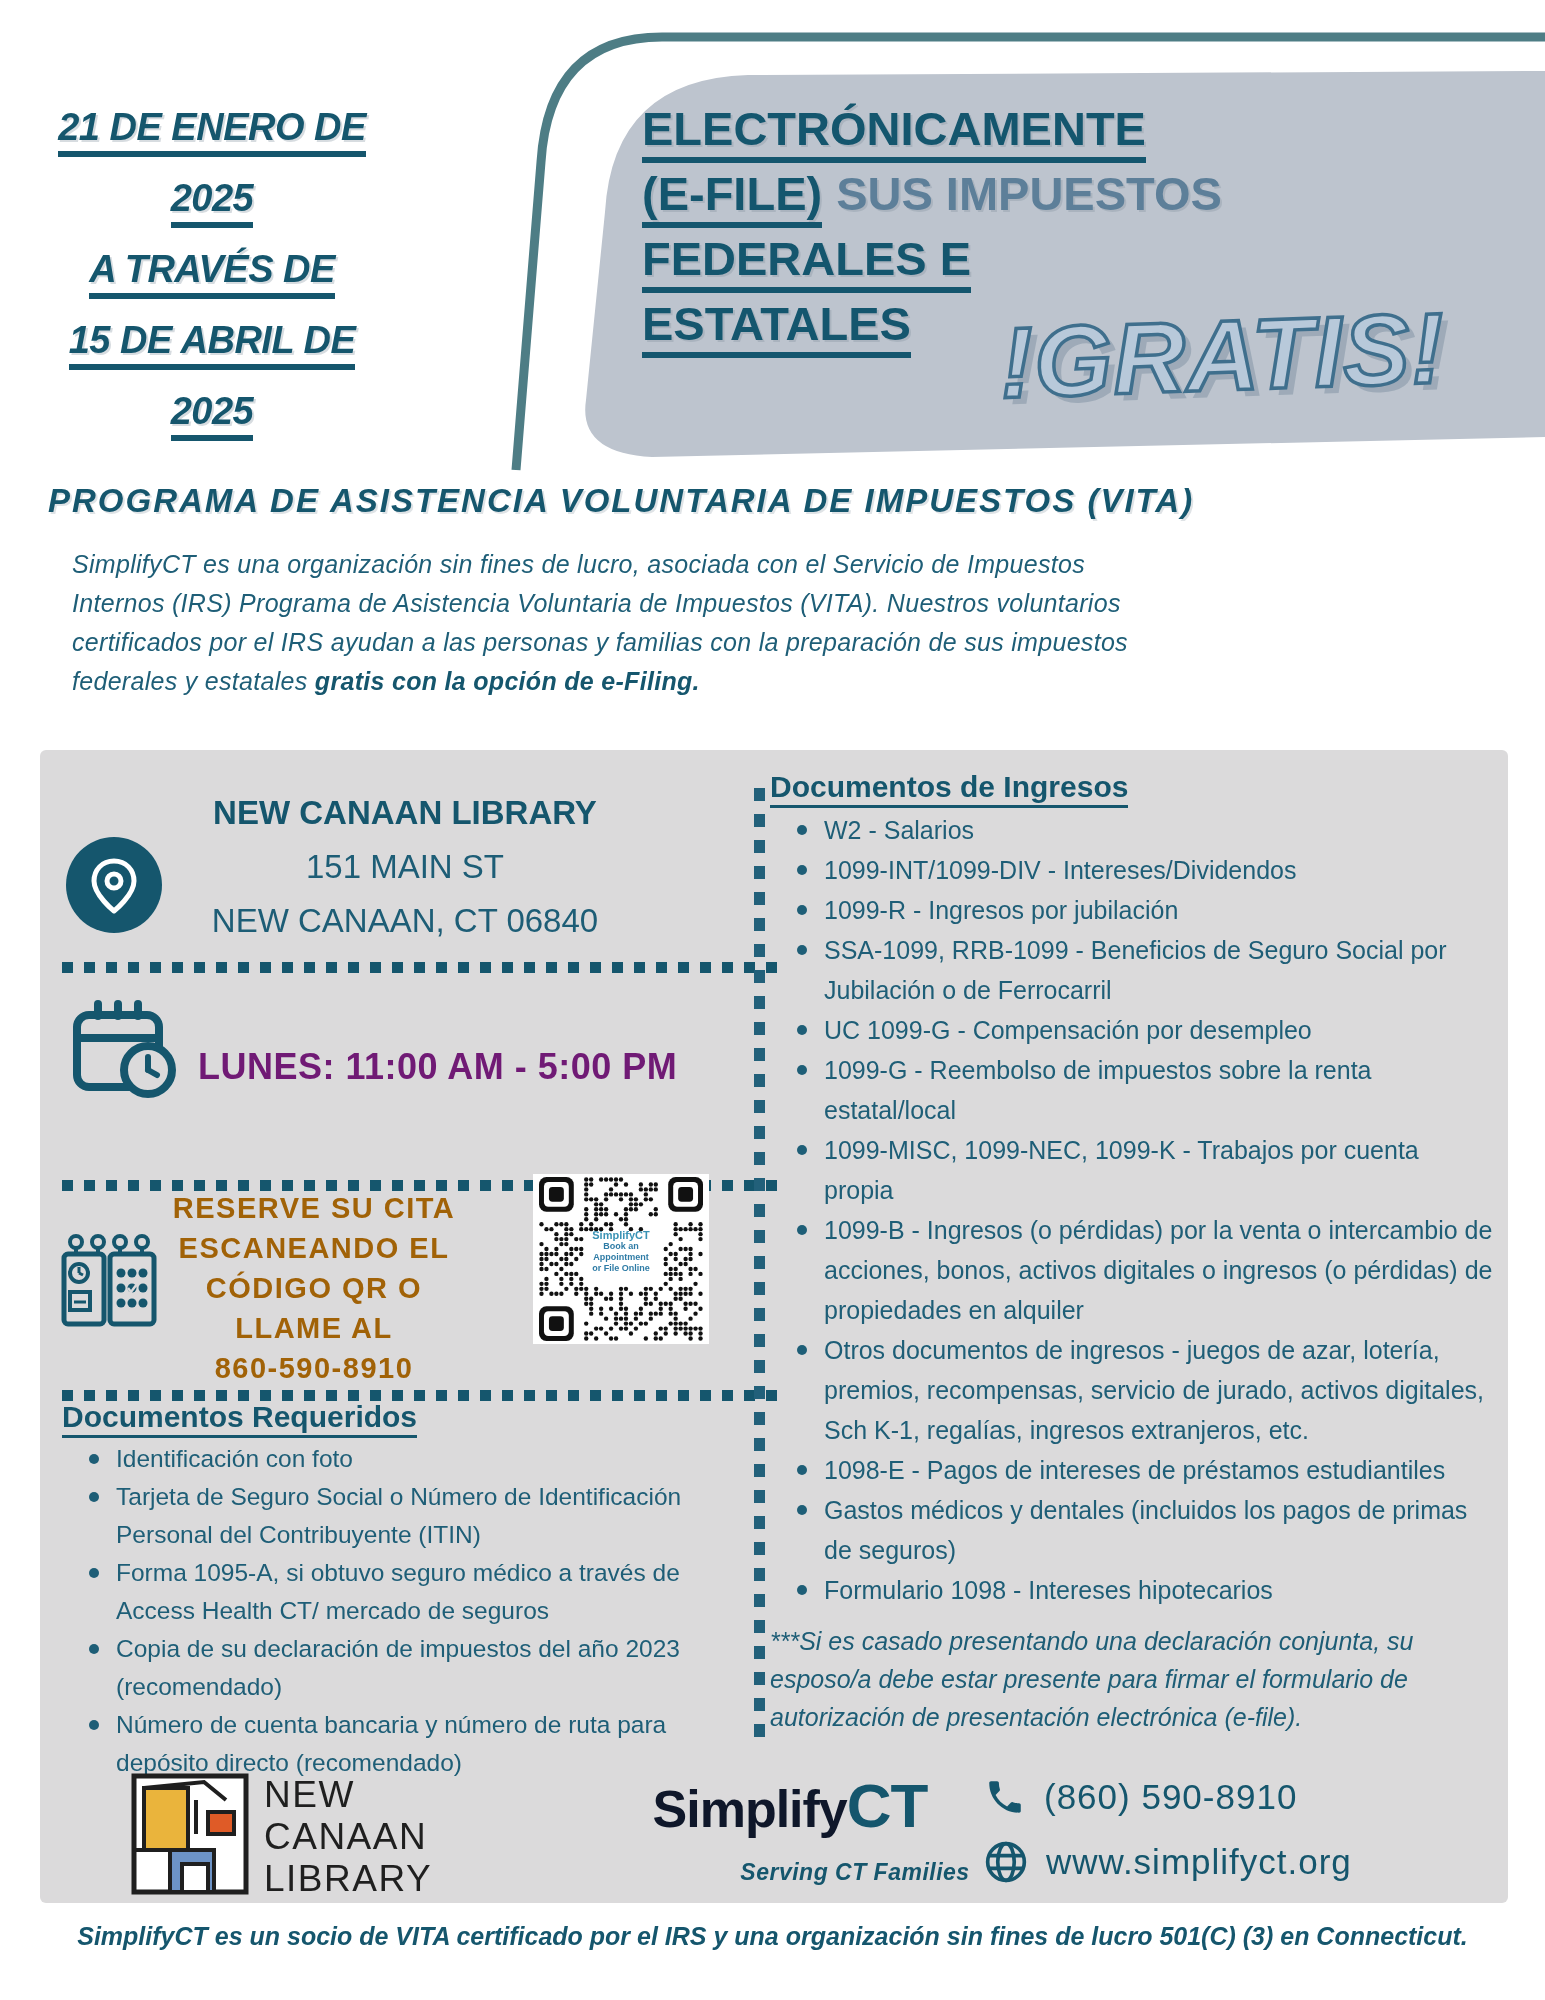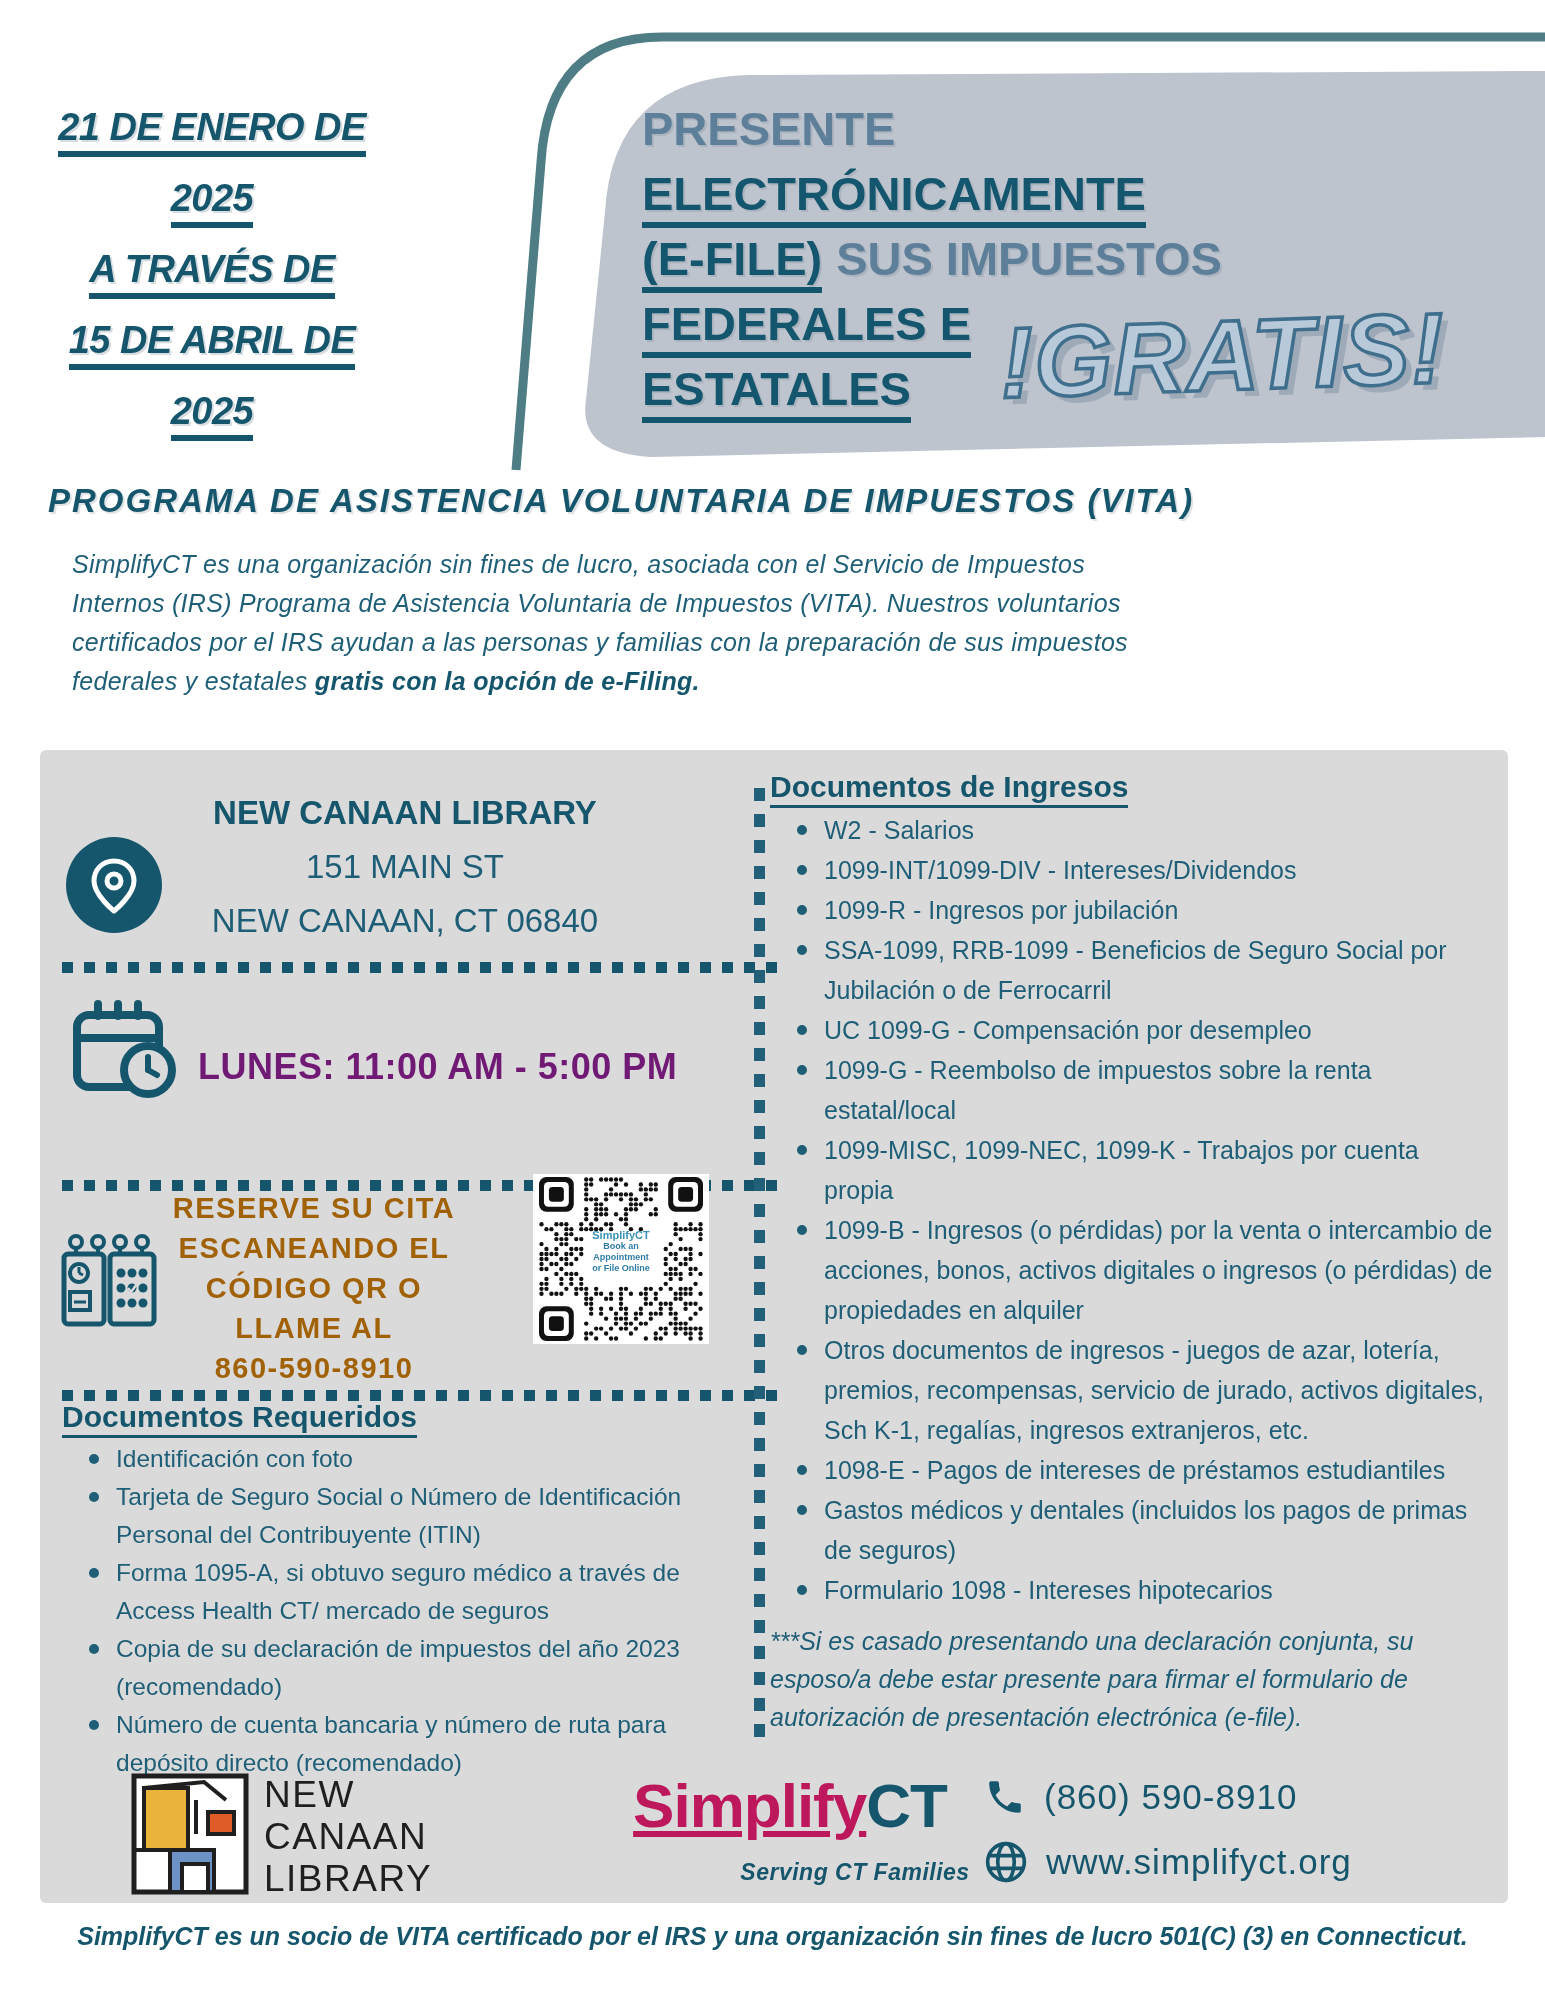--- a/index.html
+++ b/index.html
@@ -68,21 +68,21 @@
   .inc-list{left:748px;top:60px;width:706px;font-size:25px;line-height:40px;}
   .inc-list li::before{top:15px;}
 
   .note{left:730px;top:872px;width:710px;font-style:italic;font-size:25px;line-height:38px;color:#1d5d76;}
 
   
   .ncl-logo{left:90px;top:1022px;}
   .ncl-text{left:224px;top:1024px;font-size:37px;line-height:42px;letter-spacing:1.5px;
             color:#1f1f1f;font-weight:400;}
   .brand{left:520px;top:1020px;width:460px;text-align:center;white-space:nowrap;}
-  .brand .s1{font-weight:800;font-size:62px;color:#be185d;letter-spacing:-1px;text-decoration:underline;}
+  .brand .s1{font-weight:800;font-size:52px;color:#0f172a;letter-spacing:-1px;}
   .brand .s2{font-weight:800;font-size:62px;color:#15566d;letter-spacing:-1px;}
   .brand .tag{font-style:italic;font-weight:800;font-size:23px;color:#15566d;
               margin-top:18px;padding-left:130px;letter-spacing:0.5px;}
   .contact{left:944px;top:1026px;color:#15566d;}
   .contact .row{display:flex;align-items:center;margin-bottom:22px;}
   .contact .txt{font-size:35px;margin-left:18px;letter-spacing:1px;}
 
   .disclaimer{position:absolute;left:0;top:1922px;width:1545px;text-align:center;
               font-style:italic;font-weight:800;font-size:25px;color:#15566d;}
 </style>
@@ -98,21 +98,20 @@
 
   <div class="date-block">
     <div><span class="u">21 DE ENERO DE</span></div>
     <div><span class="u">2025</span></div>
     <div><span class="u">A TRAVÉS DE</span></div>
     <div><span class="u">15 DE ABRIL DE</span></div>
     <div><span class="u">2025</span></div>
   </div>
 
   <div class="banner-text">
-    <div class="row bg">PRESENTE</div>
     <div class="row dk"><span class="u">ELECTRÓNICAMENTE</span></div>
     <div class="row">
       <span class="dk u">(E-FILE)</span><span class="bg gap">SUS IMPUESTOS</span>
     </div>
     <div class="row dk"><span class="u">FEDERALES E</span></div>
     <div class="row dk"><span class="u">ESTATALES</span></div>
   </div>
 
   <div class="gratis">!GRATIS!</div>
 

